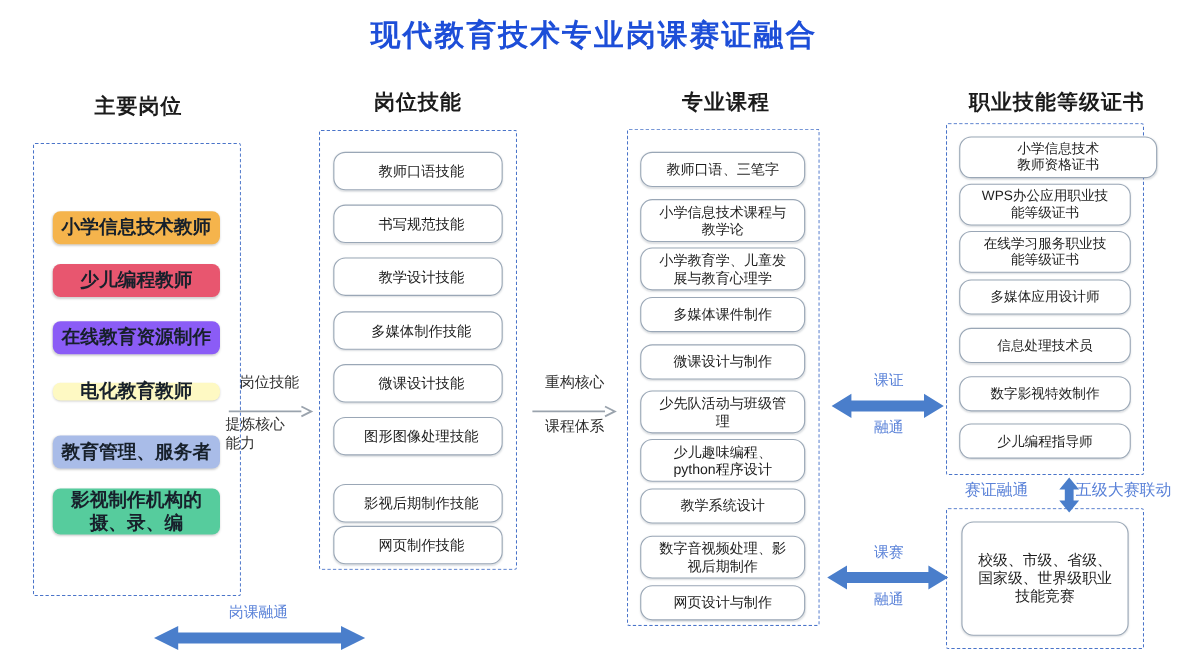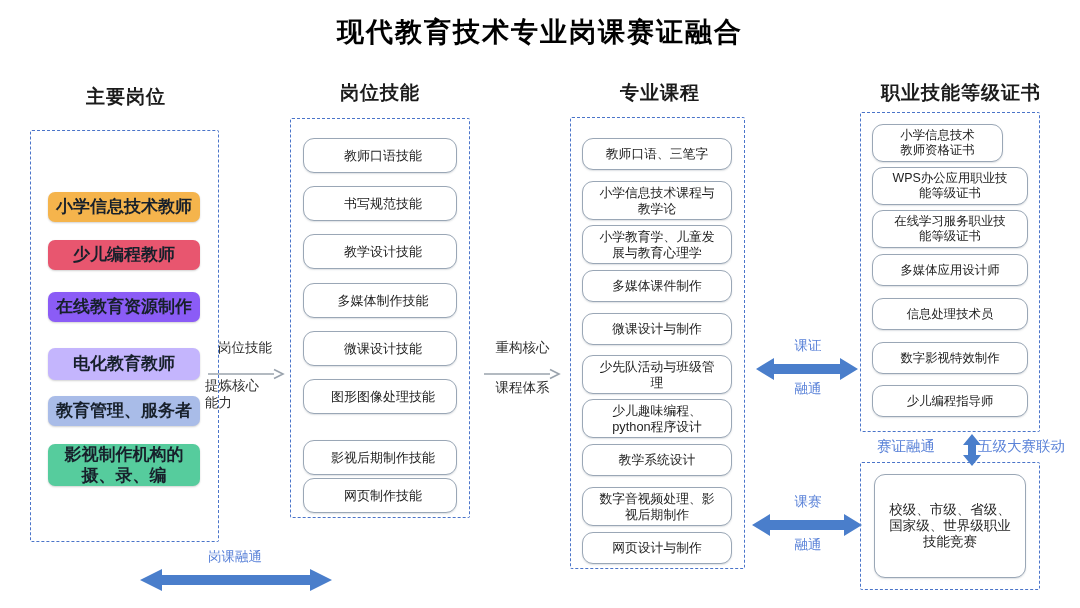--- a/index.html
+++ b/index.html
@@ -11,21 +11,21 @@
     position:relative;
   }
   #stage{position:relative;width:1080px;height:608px;}
 
   
   .title{
     position:absolute;left:0;top:14px;width:1080px;
     text-align:center;
     font-size:27px;font-weight:bold;
     letter-spacing:2px;
-    color:#000000;
+    color:#1d4ed8;
   }
 
   
   .col-head{
     position:absolute;
     text-align:center;
     font-size:19px;font-weight:bold;color:#1b1b1b;
     letter-spacing:1px;
     white-space:nowrap;
   }
@@ -102,21 +102,21 @@
 
   <div class="dash-box" style="left:30px;top:130px;width:189px;height:412px;"></div>
   <div class="dash-box" style="left:290px;top:118px;width:180px;height:400px;"></div>
   <div class="dash-box" style="left:570px;top:117px;width:175px;height:452px;"></div>
   <div class="dash-box" style="left:860px;top:112px;width:180px;height:320px;"></div>
   <div class="dash-box" style="left:860px;top:462px;width:180px;height:128px;"></div>
 
   <div class="pill" style="left:48px;top:192px;width:152px;height:30px;background:#F5B44C;">小学信息技术教师</div>
   <div class="pill" style="left:48px;top:240px;width:152px;height:30px;background:#E8566F;">少儿编程教师</div>
   <div class="pill" style="left:48px;top:292px;width:152px;height:30px;background:#8b5cf6;">在线教育资源制作</div>
-  <div class="pill" style="left:48px;top:348px;width:152px;height:32px;background:#c4b5fd;font-family:Liberation Serif, serif;">电化教育教师</div>
+  <div class="pill" style="left:48px;top:348px;width:152px;height:16px;background:#fef9c3;font-family:Liberation Serif, serif;">电化教育教师</div>
   <div class="pill" style="left:48px;top:396px;width:152px;height:30px;background:#A9BCE8;">教育管理、服务者</div>
   <div class="pill" style="left:48px;top:444px;width:152px;height:42px;background:#56CC9D;white-space:pre-line;">影视制作机构的
 摄、录、编</div>
 
   <div class="card c2" style="left:303px;top:138px;width:154px;height:35px;">教师口语技能</div>
   <div class="card c2" style="left:303px;top:186px;width:154px;height:35px;">书写规范技能</div>
   <div class="card c2" style="left:303px;top:234px;width:154px;height:35px;">教学设计技能</div>
   <div class="card c2" style="left:303px;top:283px;width:154px;height:35px;">多媒体制作技能</div>
   <div class="card c2" style="left:303px;top:331px;width:154px;height:35px;">微课设计技能</div>
   <div class="card c2" style="left:303px;top:379px;width:154px;height:35px;">图形图像处理技能</div>
@@ -132,21 +132,21 @@
   <div class="card c3" style="left:582px;top:313px;width:150px;height:32px;">微课设计与制作</div>
   <div class="card c3" style="left:582px;top:355px;width:150px;height:39px;white-space:pre-line;">少先队活动与班级管
 理</div>
   <div class="card c3" style="left:582px;top:399px;width:150px;height:39px;white-space:pre-line;">少儿趣味编程、
 python程序设计</div>
   <div class="card c3" style="left:582px;top:444px;width:150px;height:32px;">教学系统设计</div>
   <div class="card c3" style="left:582px;top:487px;width:150px;height:39px;white-space:pre-line;">数字音视频处理、影
 视后期制作</div>
   <div class="card c3" style="left:582px;top:532px;width:150px;height:32px;">网页设计与制作</div>
 
-  <div class="card c4" style="left:872px;top:124px;width:131px;height:38px;white-space:pre-line;">小学信息技术
+  <div class="card c4" style="left:872px;top:124px;width:180px;height:38px;white-space:pre-line;">小学信息技术
 教师资格证书</div>
   <div class="card c4" style="left:872px;top:167px;width:156px;height:38px;white-space:pre-line;">WPS办公应用职业技
 能等级证书</div>
   <div class="card c4" style="left:872px;top:210px;width:156px;height:38px;white-space:pre-line;">在线学习服务职业技
 能等级证书</div>
   <div class="card c4" style="left:872px;top:254px;width:156px;height:32px;">多媒体应用设计师</div>
   <div class="card c4" style="left:872px;top:298px;width:156px;height:32px;">信息处理技术员</div>
   <div class="card c4" style="left:872px;top:342px;width:156px;height:32px;">数字影视特效制作</div>
   <div class="card c4" style="left:872px;top:385px;width:156px;height:32px;">少儿编程指导师</div>
 

